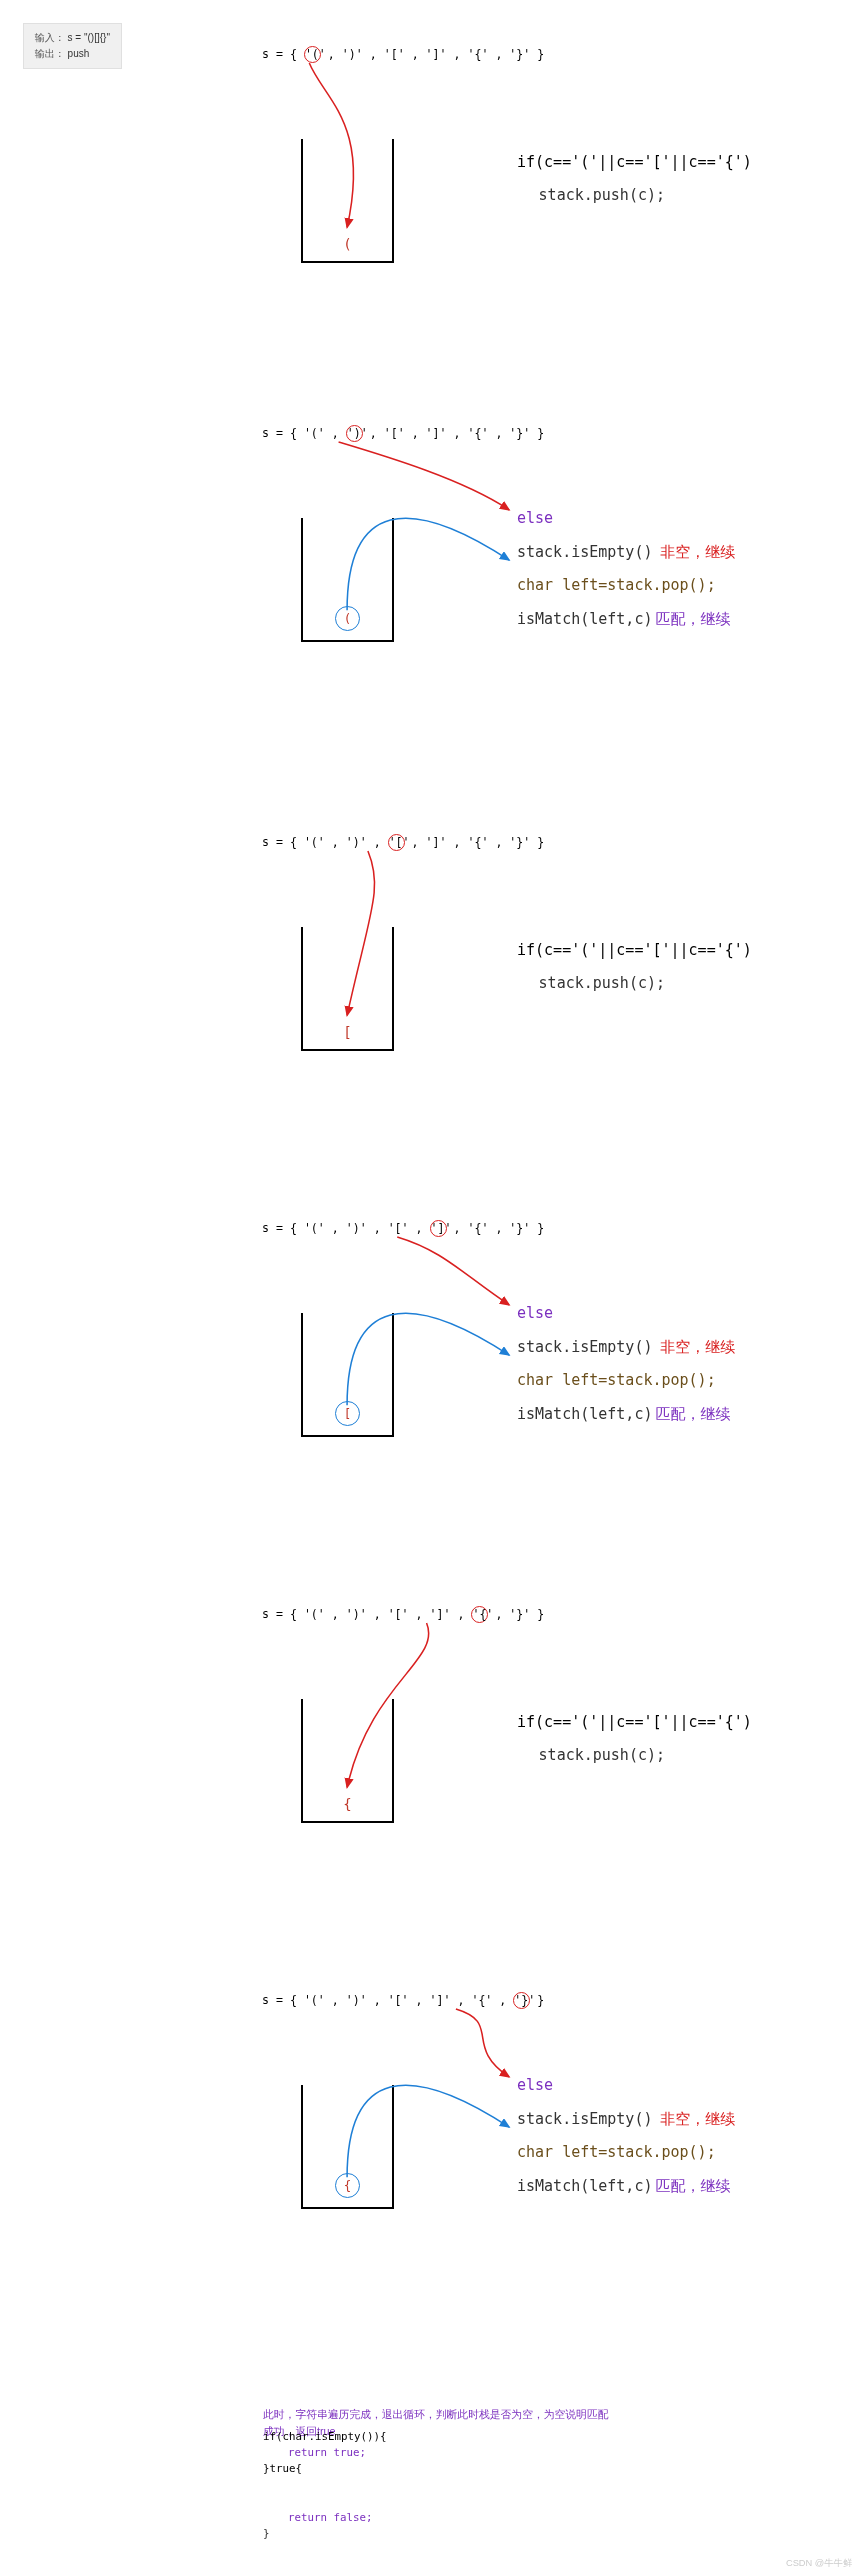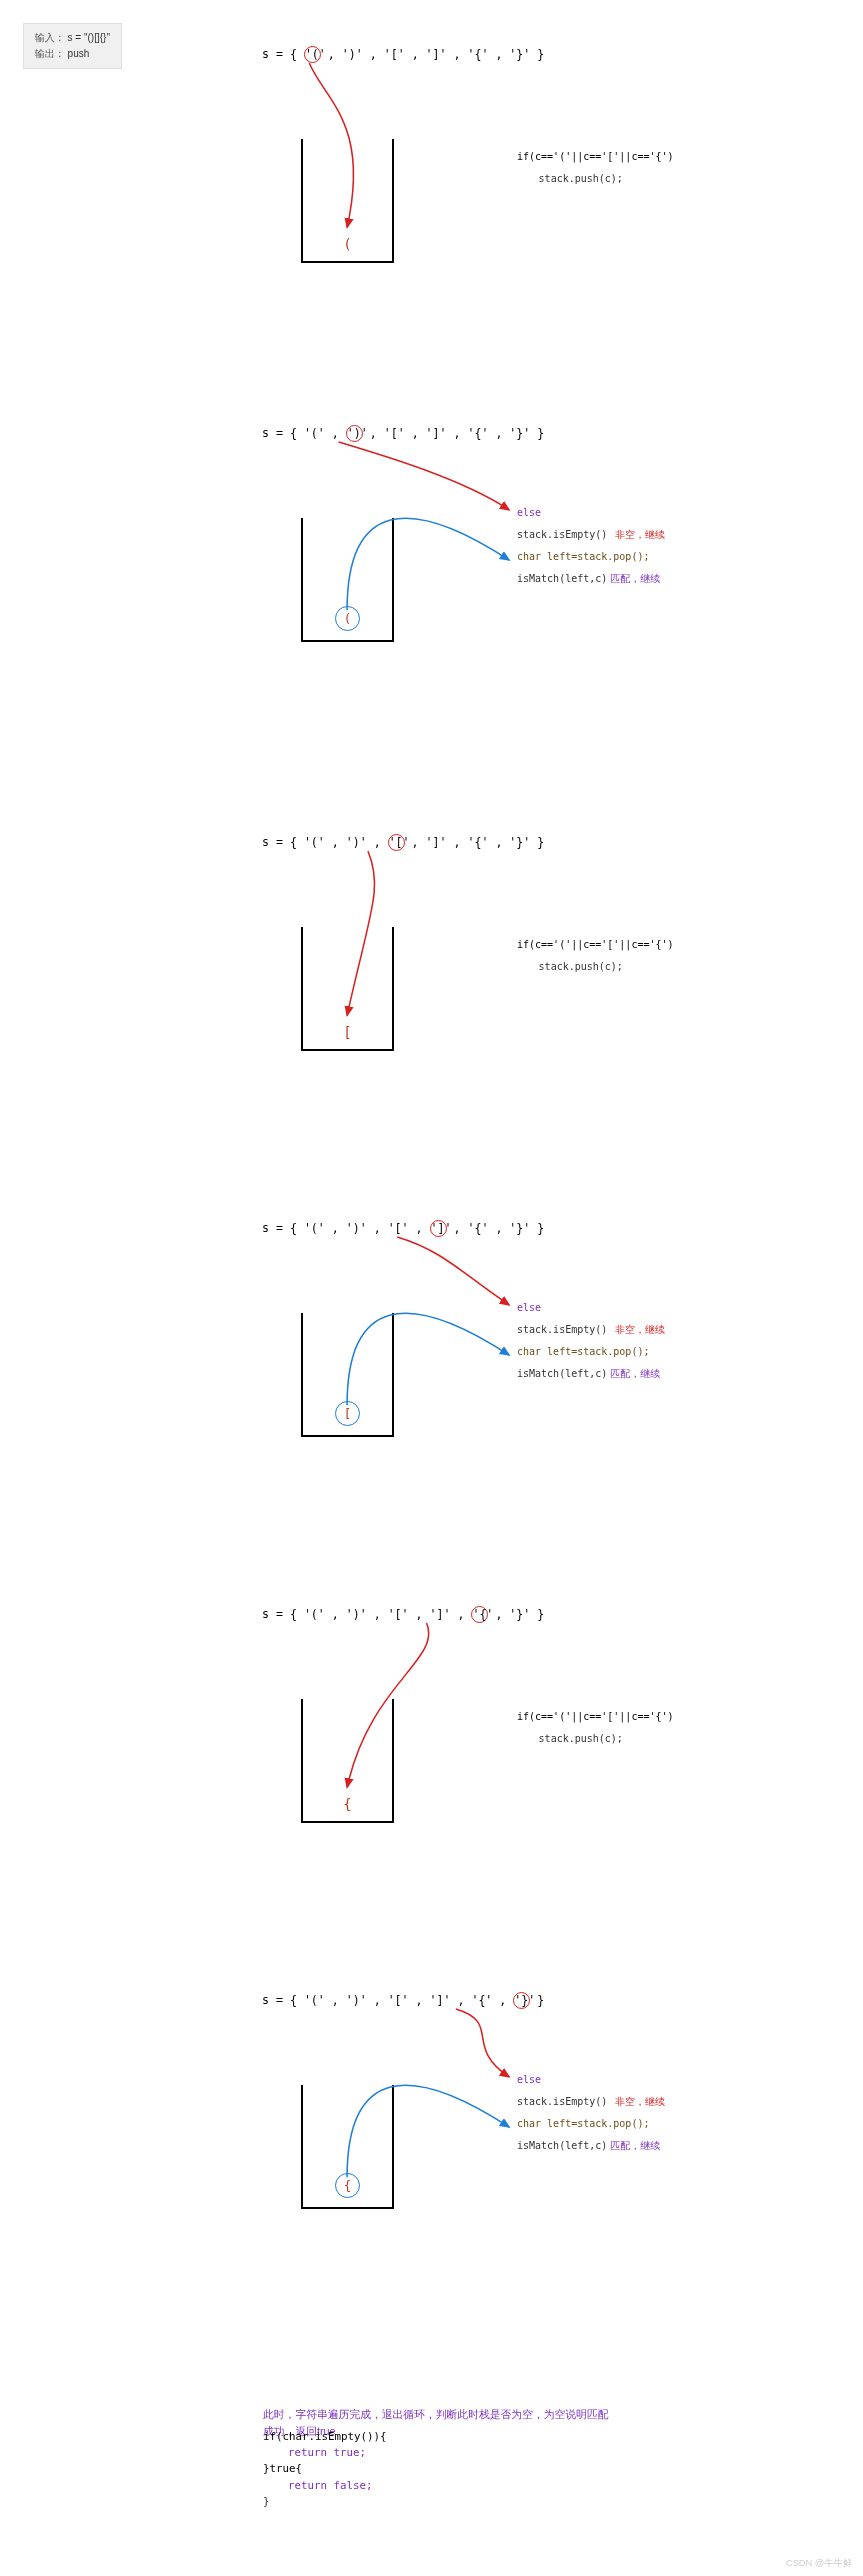--- a/index.html
+++ b/index.html
@@ -71,21 +71,21 @@
   }
   .stack-char {
     color: #c0392b;
     font-family: Consolas, monospace;
     font-size: 14px;
   }
 
   .code-lines {
     position: absolute;
     font-family: Consolas, monospace;
-    font-size: 10px;
+    font-size: 15px;
     line-height: 2.2;
   }
   .kw-if { color: #000; }
   .kw-else { color: #7b2fbf; }
   .ann-red { color: #d92020; margin-left: 7.7px; font-family: Liberation Sans, sans-serif; }
   .ann-purple { color: #7b2fbf; margin-left: 3px; font-family: "Microsoft YaHei", Arial; }
   .type { color: #6b4f1c; }
   .return { color: #7b2fbf; }
 
   .final-text {
@@ -266,18 +266,18 @@
         <path d="M 280 240 C 280 100, 360 90, 490 175" stroke="#1e7fd6" fill="none" stroke-width="2" marker-end="url(#ar-blue-5)"></path>
       </svg>
     </div>
   </div>
 
 <div class="final-text" style="left:263px; top:2382px;margin-top:24px;">此时，字符串遍历完成，退出循环，判断此时栈是否为空，为空说明匹配成功，返回true</div>
 <div class="final-code" style="left:263px; top:2429px;">
   <div><span class="kw-if">if(char.isEmpty()){</span></div>
   <div style="padding-left:25px;"><span class="return">return true;</span></div>
   <div><span class="kw-if">}true{</span></div>
-  <div style="padding-left:25px;"><span class="return">return false;</span></div>
+  <div style="padding-left:25px;margin-top:32px;"><span class="return">return false;</span></div>
   <div><span>}</span></div>
 </div>
 
 <div class="watermark">CSDN @牛牛鲜</div>
 
 
 </body></html>

